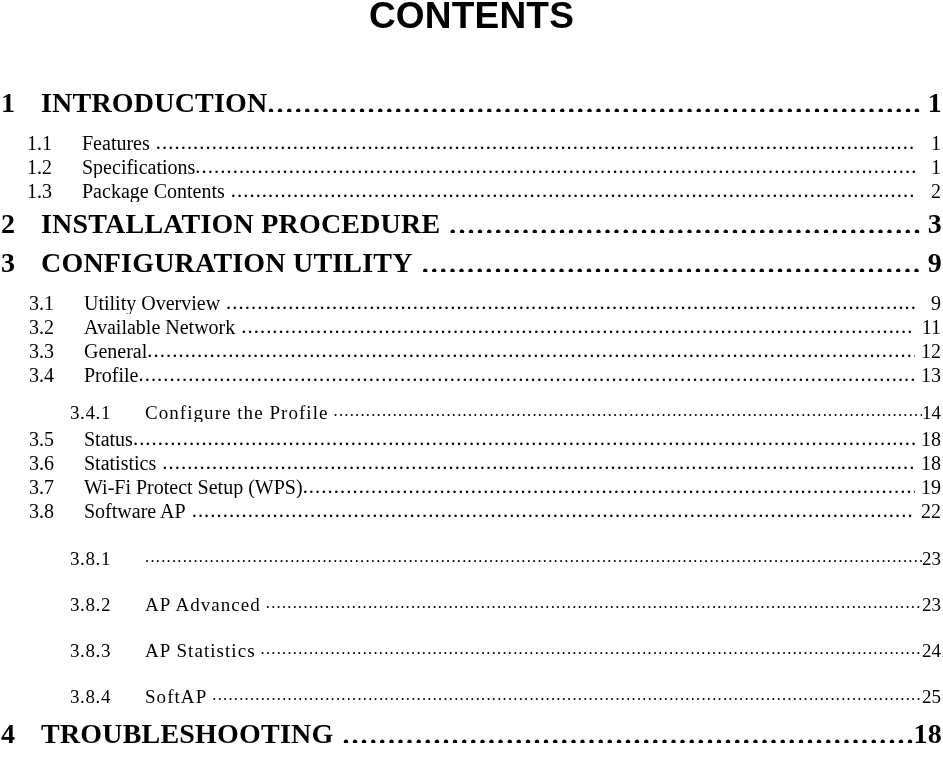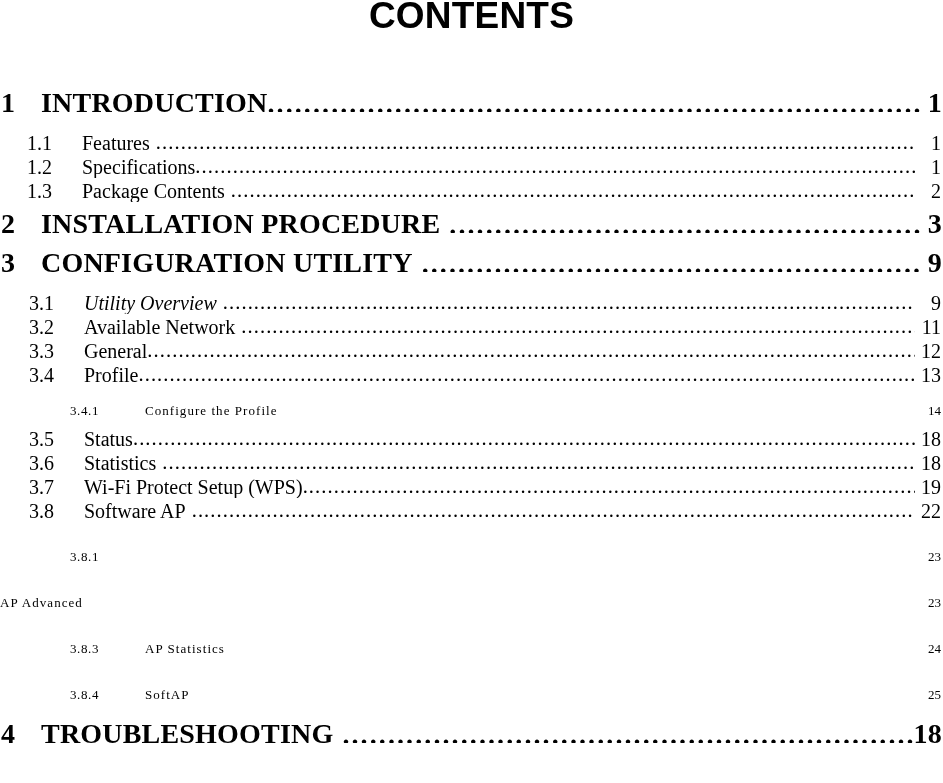--- a/index.html
+++ b/index.html
@@ -117,21 +117,21 @@
     letter-spacing: 1.1px;
     font-size: 20.5px;
   }
   .lvl2 .page-no { min-width: 20px; padding-right: 2px; }
 
   
   .lvl2.ind-b .num { padding-left: 29px; }
 
   
   .lvl3 {
-    font-size: 13px;
+    font-size: 19px;
     line-height: 22px;
     height: 22px;
     letter-spacing: 1.05px;
   }
   .lvl3 .num {
     width: 75px;
     padding-left: 70px;
     box-sizing: content-box;
     letter-spacing: 0.6px;
   }
@@ -198,21 +198,21 @@
 
     <div class="toc-entry lvl1">
       <span class="num">3</span>
       <span class="label" style="padding-right: 9px;">CONFIGURATION UTILITY</span>
       <span class="leader"></span>
       <span class="page-no" style="padding-left: 0px;">9</span>
     </div>
 
     <div class="toc-entry lvl2 ind-b sp-above-8">
       <span class="num">3.1</span>
-      <span class="label" style="padding-right: 6px; font-style: italic;">Utility Overview</span>
+      <span class="label" style="padding-right: 6px;">Utility Overview</span>
       <span class="leader"></span>
       <span class="page-no" style="padding-left: 6px;">9</span>
     </div>
 
     <div class="toc-entry lvl2 ind-b">
       <span class="num">3.2</span>
       <span class="label" style="padding-right: 6px;">Available Network</span>
       <span class="leader"></span>
       <span class="page-no" style="padding-left: 6px;">11</span>
     </div>
@@ -266,20 +266,21 @@
       <span class="page-no" style="padding-left: 6px;">22</span>
     </div>
 
     <div class="toc-entry lvl3 sp-above-16">
       <span class="num">3.8.1</span>
       <span class="leader"></span>
       <span class="page-no">23</span>
     </div>
 
     <div class="toc-entry lvl3 sp-above-16">
+      <span class="num">3.8.2</span>
       <span class="label" style="padding-right: 5px;">AP Advanced</span>
       <span class="leader"></span>
       <span class="page-no">23</span>
     </div>
 
     <div class="toc-entry lvl3 sp-above-16">
       <span class="num">3.8.3</span>
       <span class="label" style="padding-right: 5px;">AP Statistics</span>
       <span class="leader"></span>
       <span class="page-no">24</span>

